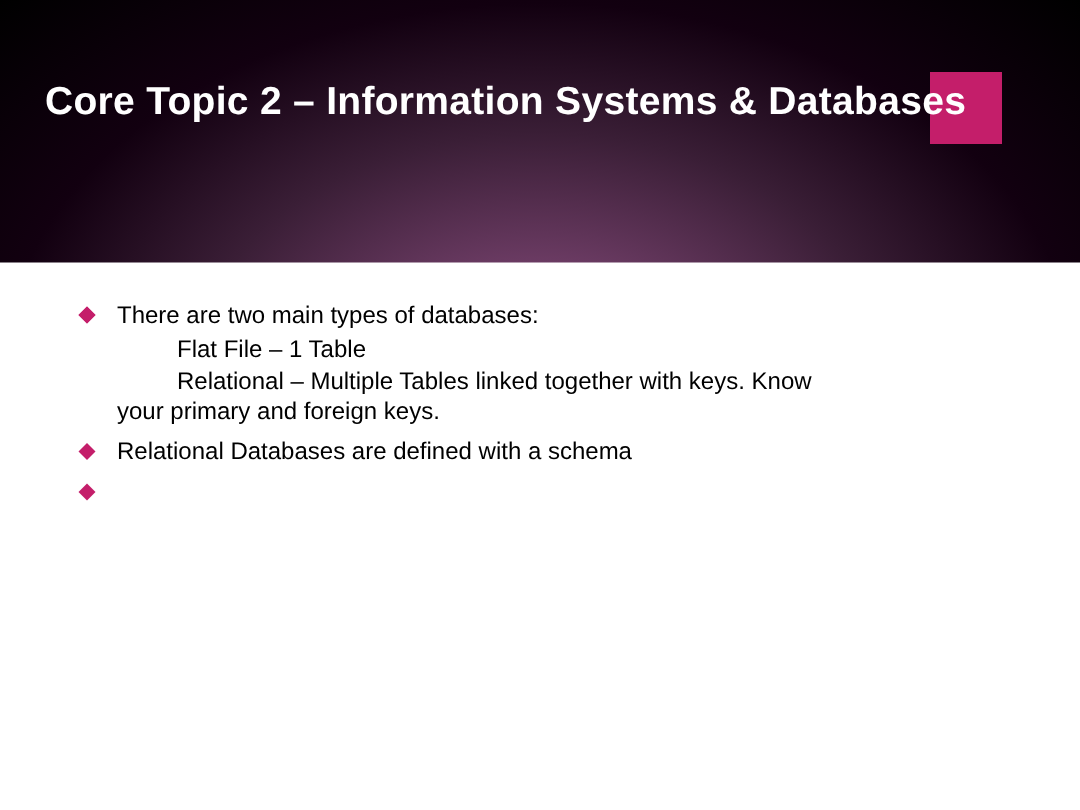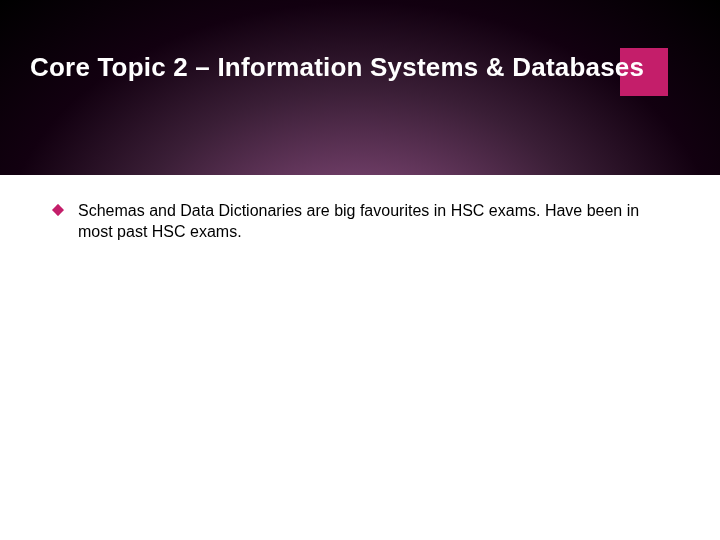--- a/index.html
+++ b/index.html
@@ -84,21 +84,30 @@
     <div class="title">Core Topic 2 – Information Systems &amp; Databases</div>
   </div>
 
   <div class="content">
     <ul class="bullets">
       <li>
         <span class="diamond"></span>
       </li>
       <li>
         <span class="diamond"></span>
+        <span>There are two main types of databases:</span>
+        <div class="sub-lines">
+          <div class="sub-line">Flat File – 1 Table</div>
+          <div class="sub-line">Relational – Multiple Tables linked together with keys.  Know</div>
+          <div class="sub-line wrap">your primary and foreign keys.</div>
+        </div>
       </li>
       <li>
         <span class="diamond"></span>
-        <span>Schemas and Data Dictionaries are big favourites in HSC exams.  Have been in most past HSC exams.</span>
+        <span>Relational Databases are defined with a schema</span>
+      </li>
+      <li>
+        <span class="diamond"></span>
       </li>
     </ul>
   </div>
 
 </div>
 
 </body></html>

